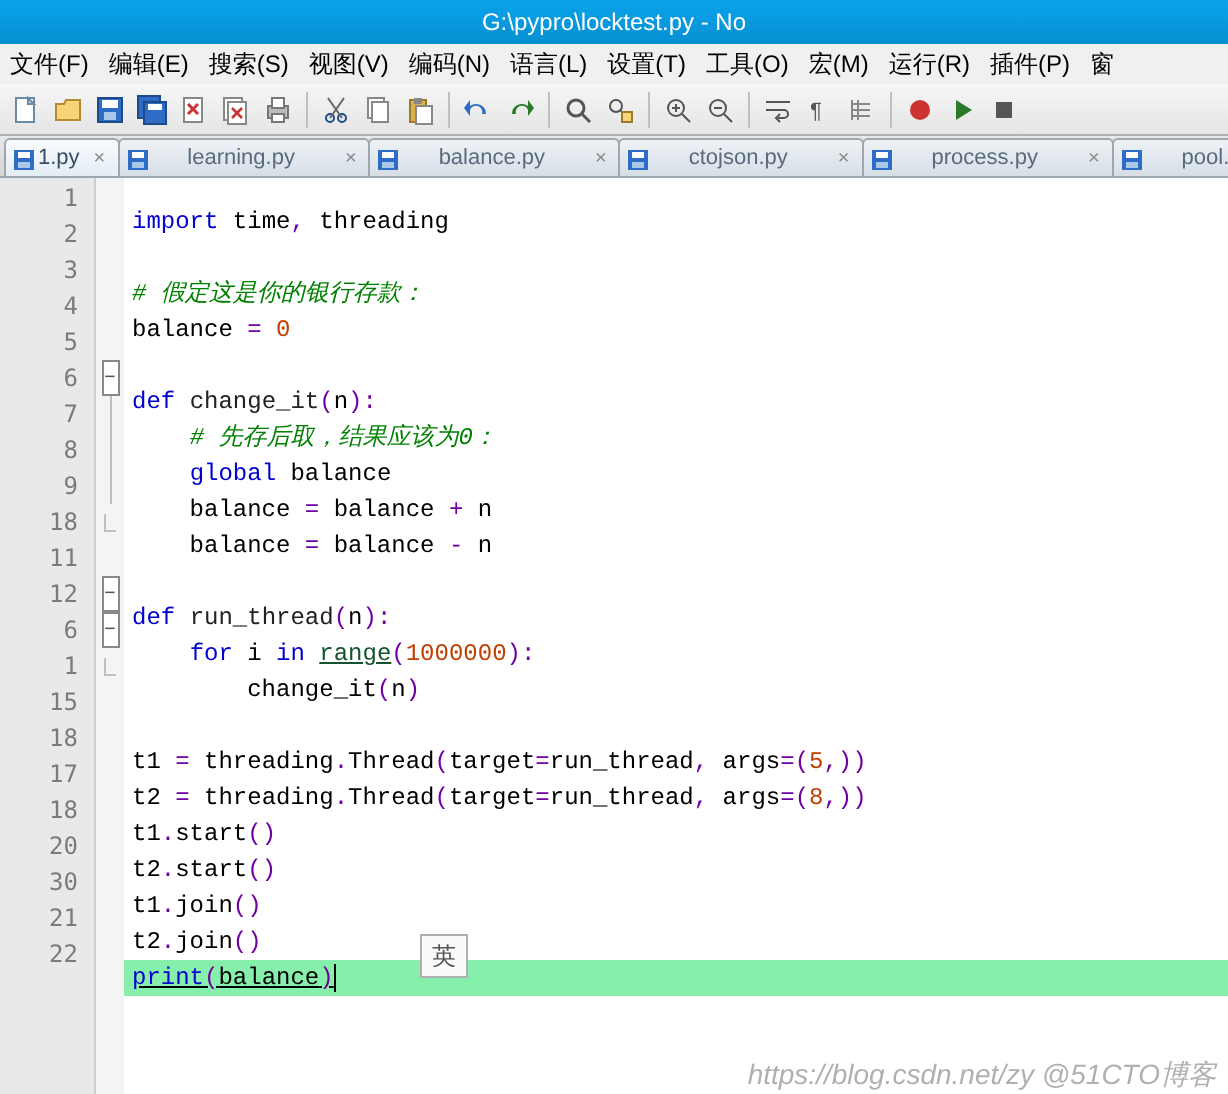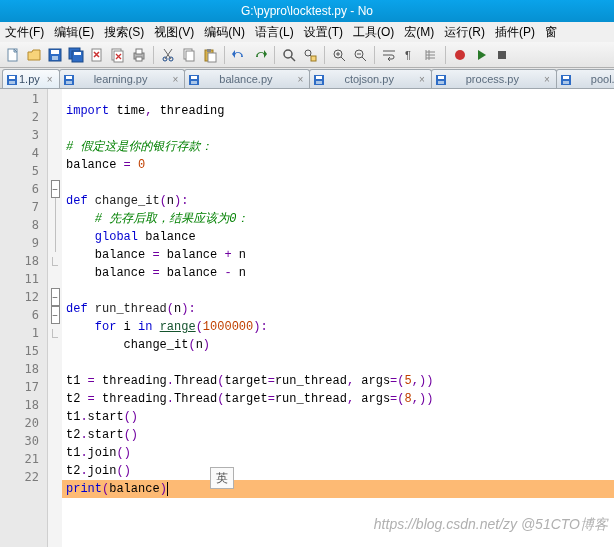--- a/index.html
+++ b/index.html
@@ -116,21 +116,21 @@
   .code {
     flex: 1;
     padding-top: 13px;
     font-family: Consolas, "Courier New", monospace;
     font-size: 12px;
     line-height: 18px;
     white-space: pre;
     position: relative;
   }
   .code-line { height:18px; padding-left: 4px; }
-  .code-line.current { background: #fdba74; }
+  .code-line.current { background: #86efac; text-decoration: underline; }
   .kw { color: #0000d0; }
   .fn { color: #14532d; font-style: normal; text-decoration: underline; }
   .defname { color: #222; }
   .num { color: #c04000; }
   .op  { color: #7000a0; }
   .cmt { color: #008000; font-style: italic; }
   .caret-mark {
     display:inline-block; width:1px; height:14px; background:#000; vertical-align:middle;
   }
   .ime-badge {
@@ -138,21 +138,21 @@
     left: 210px; bottom: 58px;
     width: 24px; height: 22px;
     border: 1px solid #b0b0b0;
     background: #fafafa;
     font-size: 12px;
     display:flex; align-items:center; justify-content:center;
     color:#555;
   }
   .watermark {
     position: absolute;
-    right: 6px; bottom: 13px;
+    right: 6px; bottom: 0;
     font-size: 14px;
     color: #b0b0b0;
     font-style: italic;
     white-space: nowrap;
     pointer-events: none;
   }
 </style>
 </head>
 <body>
 

